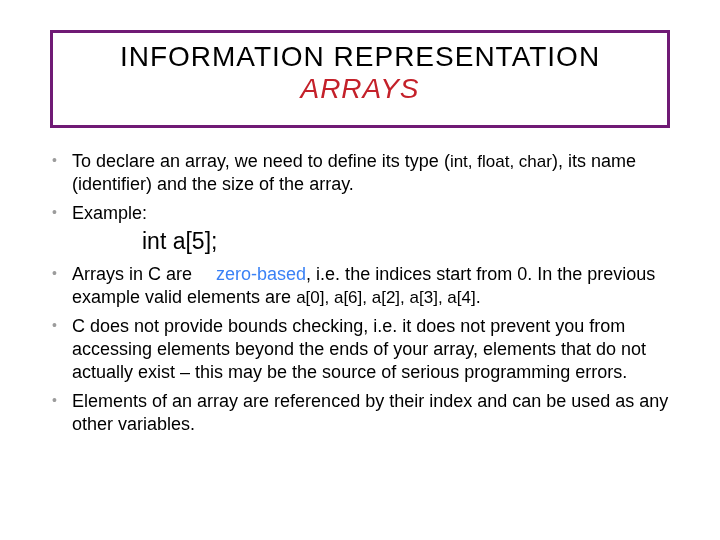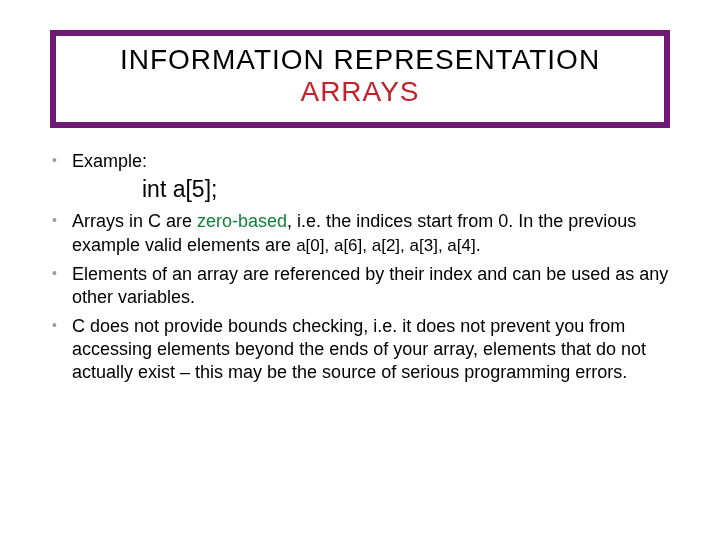--- a/index.html
+++ b/index.html
@@ -11,36 +11,37 @@
     color: #000;
     overflow: hidden;
   }
   .slide {
     width: 720px;
     height: 540px;
     padding: 30px 40px 40px 40px;
     position: relative;
   }
   .title-box {
-    border: 6px solid #701a75;
-    padding: 8px 20px 14px 20px;
+    border: 3px solid #701a75;
+    padding: 8px 20px 20px 20px;
     margin: 0 10px 22px 10px;
     text-align: center;
   }
   .title-line1 {
     font-size: 28px;
     letter-spacing: 1px;
     color: #000;
     font-weight: 400;
   }
   .title-line2 {
     font-size: 28px;
     letter-spacing: 1px;
     color: #c4212a;
     font-weight: 400;
+    font-style: italic;
   }
   ul.content {
     list-style: none;
     padding-left: 8px;
     font-size: 18px;
     line-height: 1.28;
     color: #000;
   }
   ul.content > li {
     position: relative;
@@ -59,41 +60,44 @@
     font-family: Arial, Helvetica, sans-serif;
     font-size: 17px;
   }
   .example-code {
     padding-left: 70px;
     font-size: 23px;
     margin-top: 2px;
     margin-bottom: 4px;
   }
   .underline { }
-  .red { color: #15803d; }
+  .red { color: #3b82f6; margin-left: 19px; }
 </style>
 </head>
 <body>
 
 <div class="slide">
 
   <div class="title-box">
     <div class="title-line1">INFORMATION REPRESENTATION</div>
     <div class="title-line2">ARRAYS</div>
   </div>
 
   <ul class="content">
     <li>
+      <span>To declare an array, we need to define its type (</span><span class="code">int, float, char</span><span>), its name (identifier) and the size of the array.</span>
+    </li>
+    <li>
       <span class="underline">Example:</span>
       <div class="example-code">int a[5];</div>
     </li>
     <li>
       <span>Arrays in C are </span><span class="red underline">zero-based</span><span>, i.e. the indices start from 0. In the previous example valid elements are </span><span class="code">a[0], a[6], a[2], a[3], a[4]</span><span>.</span>
     </li>
     <li>
-      <span>Elements of an array are referenced by their index and can be used as any other variables.</span>
+      <span>C does not provide bounds checking, i.e. it does not prevent you from accessing elements beyond the ends of your array, elements that do not actually exist – this may be the source of serious programming errors.</span>
     </li>
     <li>
-      <span>C does not provide bounds checking, i.e. it does not prevent you from accessing elements beyond the ends of your array, elements that do not actually exist – this may be the source of serious programming errors.</span>
+      <span>Elements of an array are referenced by their index and can be used as any other variables.</span>
     </li>
   </ul>
 
 </div>
 
 </body></html>

